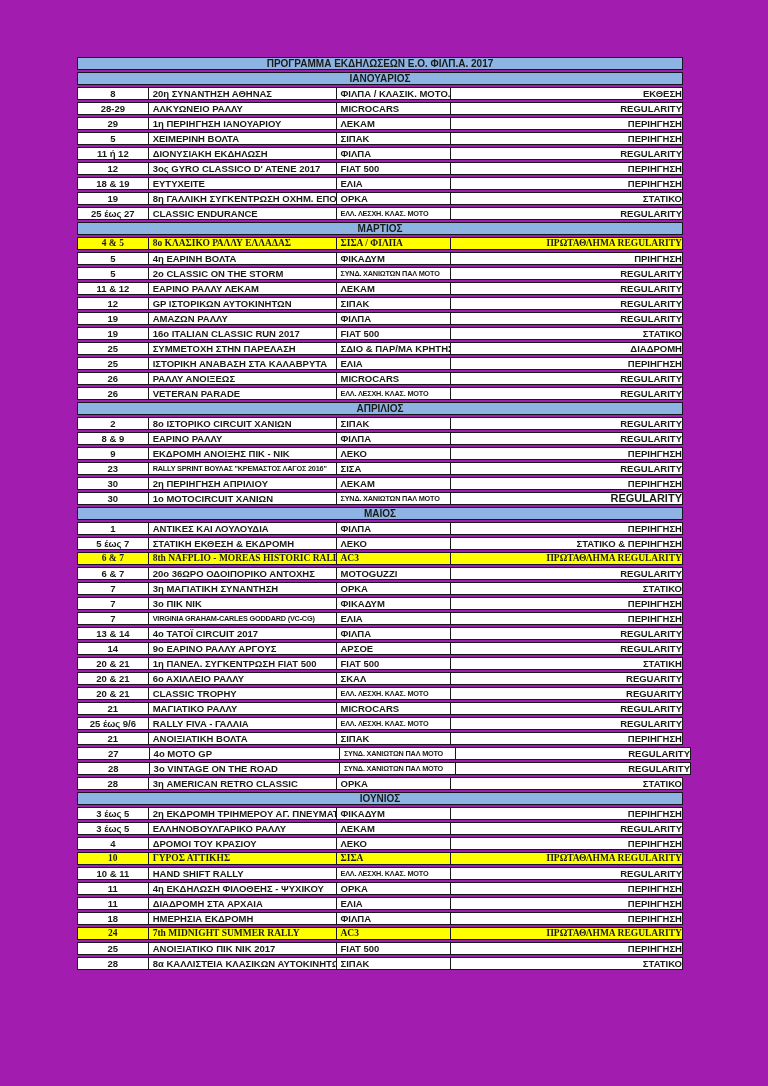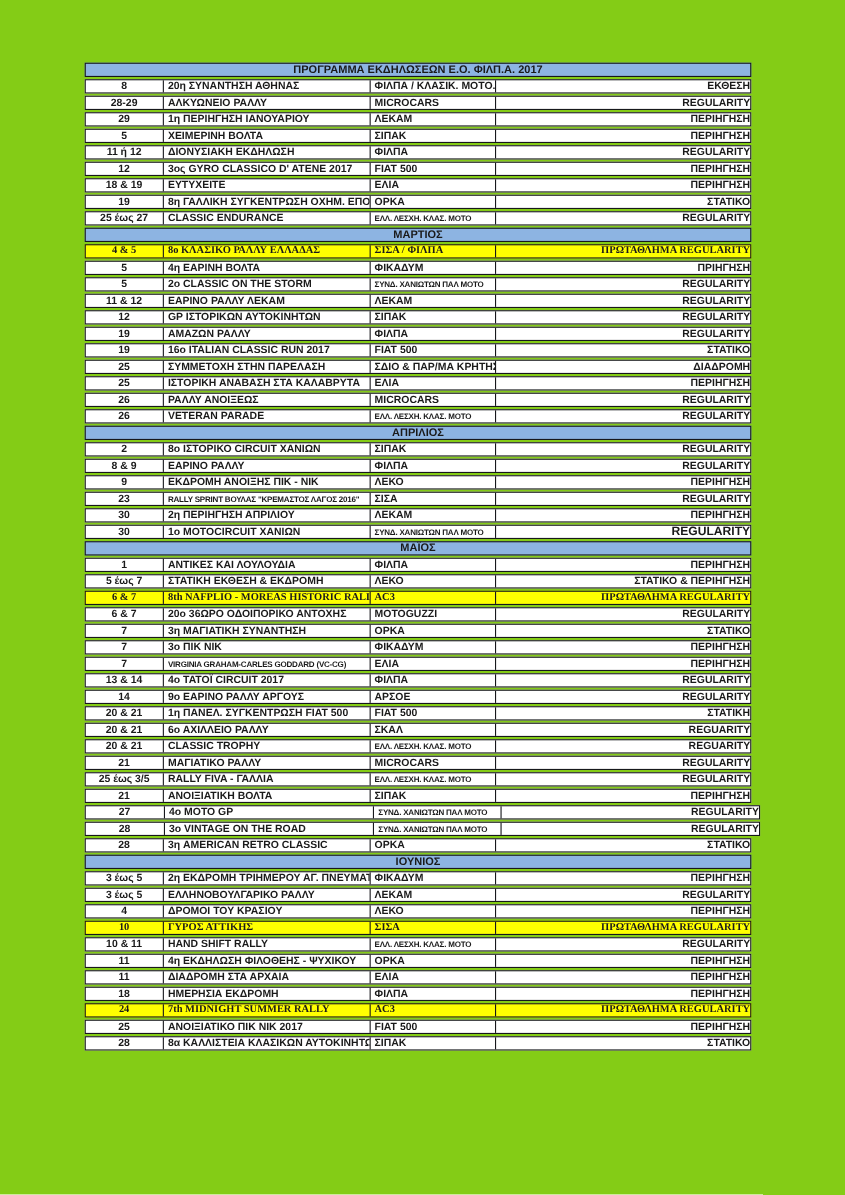--- a/index.html
+++ b/index.html
@@ -7,21 +7,21 @@
     padding: 0;
     background: #ffffff;
     width: 768px;
     height: 1086px;
     font-family: "Liberation Sans", sans-serif;
   }
   #page {
     position: relative;
     width: 768px;
     height: 1086px;
-    background: #84cc16;
+    background: #a21caf;
     overflow: hidden;
   }
   #schedule-table {
     position: absolute;
     left: 77px;
     top: 57px;
     width: 606px;
   }
   .row {
     box-sizing: content-box;
@@ -88,20 +88,23 @@
 </style>
 </head>
 <body>
 
 <div id="page">
   <div id="schedule-table">
     <div class="row banner blue">
       <span>ΠΡΟΓΡΑΜΜΑ ΕΚΔΗΛΩΣΕΩΝ Ε.Ο. ΦΙΛΠ.Α. 2017</span>
     </div>
 
+  <div class="row banner blue">
+        <span>ΙΑΝΟΥΑΡΙΟΣ</span>
+      </div>
       <div class="row">
         <div class="cell date">8</div>
         <div class="cell event">20η ΣΥΝΑΝΤΗΣΗ ΑΘΗΝΑΣ</div>
         <div class="cell org">ΦΙΛΠΑ / ΚΛΑΣΙΚ. ΜΟΤΟ.</div>
         <div class="cell type">ΕΚΘΕΣΗ</div>
       </div>
       <div class="row">
         <div class="cell date">28-29</div>
         <div class="cell event">ΑΛΚΥΩΝΕΙΟ ΡΑΛΛΥ</div>
         <div class="cell org">MICROCARS</div>
@@ -332,21 +335,21 @@
         <div class="cell org small-text">ΕΛΛ. ΛΕΣΧΗ. ΚΛΑΣ. ΜΟΤΟ</div>
         <div class="cell type">REGUARITY</div>
       </div>
       <div class="row">
         <div class="cell date">21</div>
         <div class="cell event">ΜΑΓΙΑΤΙΚΟ ΡΑΛΛΥ</div>
         <div class="cell org">MICROCARS</div>
         <div class="cell type">REGULARITY</div>
       </div>
       <div class="row">
-        <div class="cell date">25 έως 3/5</div>
+        <div class="cell date">25 έως 9/6</div>
         <div class="cell event">RALLY FIVA - ΓΑΛΛΙΑ</div>
         <div class="cell org small-text">ΕΛΛ. ΛΕΣΧΗ. ΚΛΑΣ. ΜΟΤΟ</div>
         <div class="cell type">REGULARITY</div>
       </div>
       <div class="row">
         <div class="cell date">21</div>
         <div class="cell event">ΑΝΟΙΞΙΑΤΙΚΗ ΒΟΛΤΑ</div>
         <div class="cell org">ΣΙΠΑΚ</div>
         <div class="cell type">ΠΕΡΙΗΓΗΣΗ</div>
       </div>

